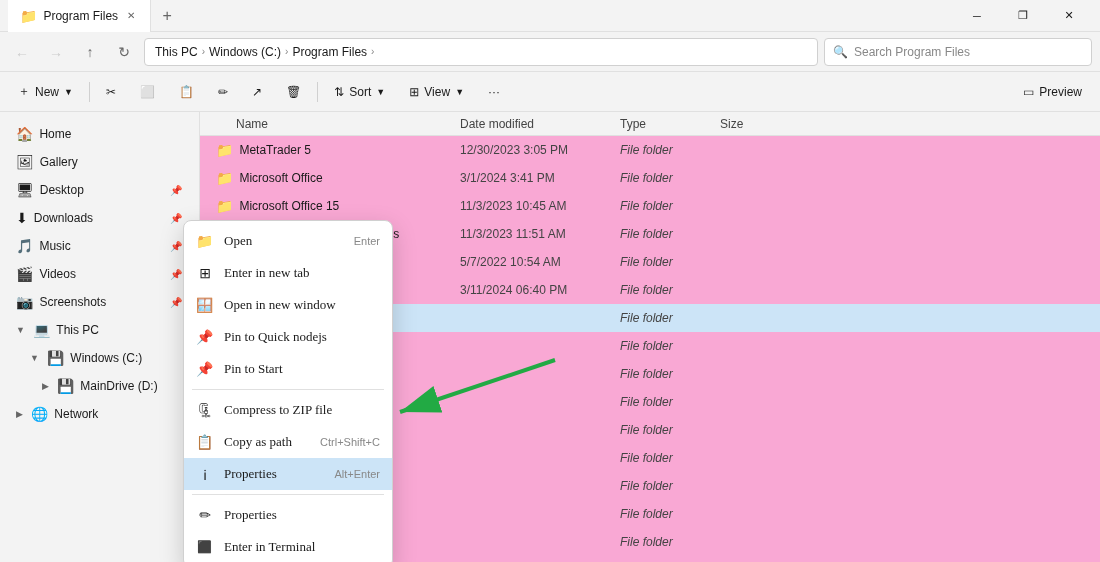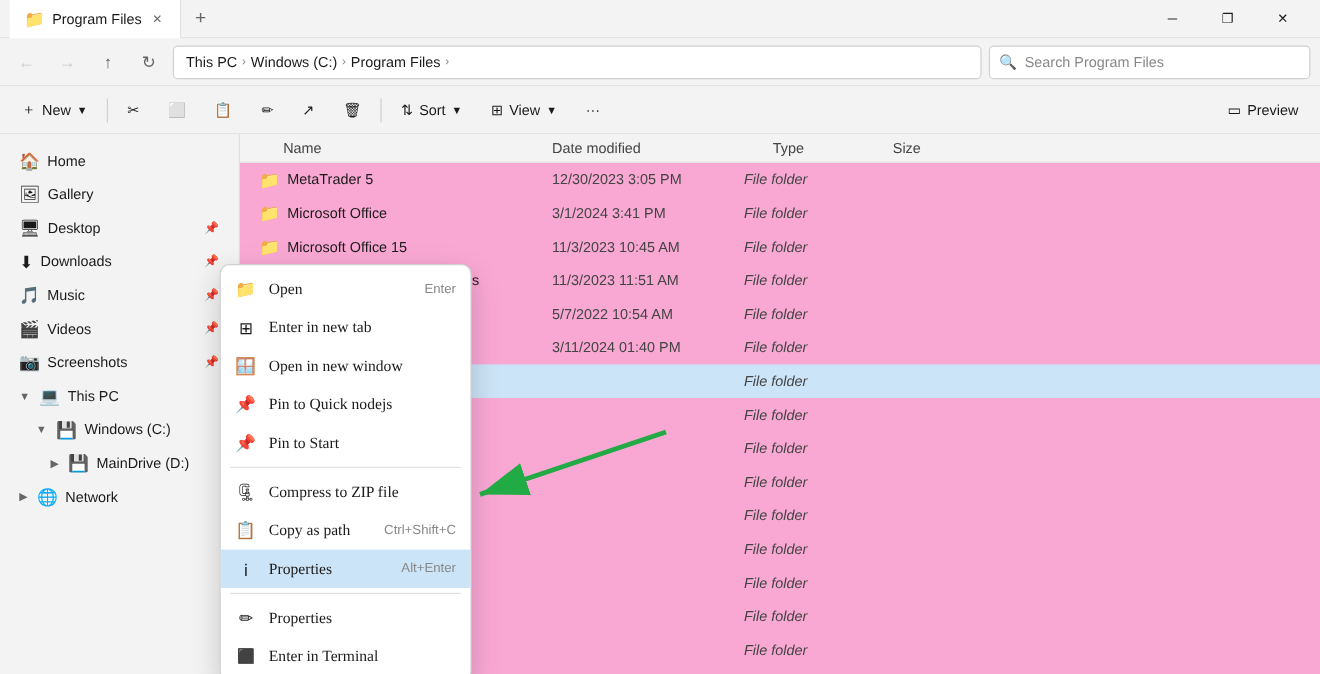--- a/index.html
+++ b/index.html
@@ -228,21 +228,21 @@
       border-bottom: 1px solid #e0e0e0;
       background: #f3f3f3;
       font-size: 12px;
       color: #444;
       position: sticky;
       top: 0;
       z-index: 1;
     }
     .col-name { width: 260px; padding-left: 36px; }
     .col-date { width: 160px; }
-    .col-type { width: 100px; margin-left: 24px; }
+    .col-type { width: 100px; }
     .col-size { width: 80px; }
     .file-row {
       height: 28px;
       display: flex;
       align-items: center;
       font-size: 12px;
       color: #1a1a1a;
       cursor: default;
     }
     .file-row.context-target { background: #cce4f7; }
@@ -512,21 +512,21 @@
         </div>
       <div class="file-date-cell">5/7/2022 10:54 AM</div>
       <div class="file-type-cell">File folder</div>
       <div class="file-size-cell"></div>
     </div>
     <div class="file-row">
       <div class="file-name-cell">
           <span class="file-icon">📁</span>
           <span>Mozilla Firefox</span>
         </div>
-      <div class="file-date-cell">3/11/2024 01:40 PM</div>
+      <div class="file-date-cell">3/11/2024 06:40 PM</div>
       <div class="file-type-cell">File folder</div>
       <div class="file-size-cell"></div>
     </div>
     <div class="file-row context-target">
       <div class="file-name-cell">
           <span class="file-icon">📁</span>
           <span>MSBuild</span>
         </div>
       <div class="file-date-cell"></div>
       <div class="file-type-cell">File folder</div>

